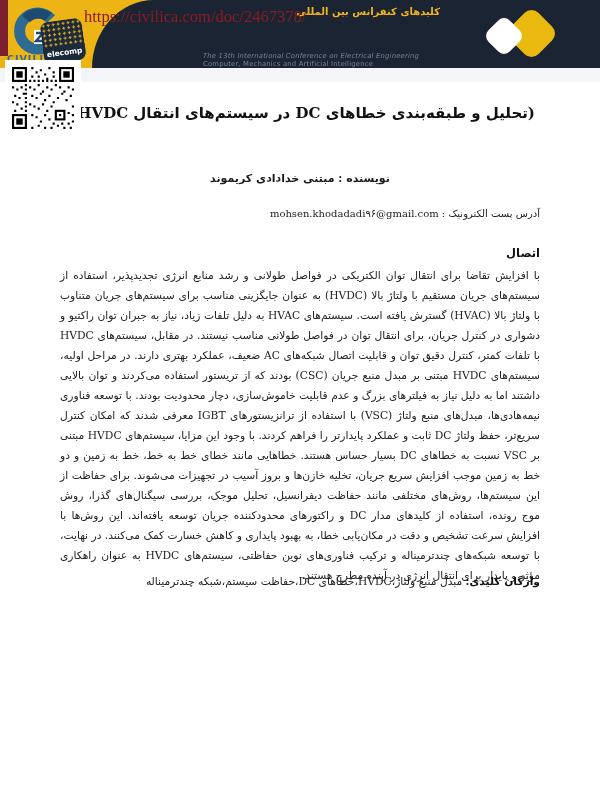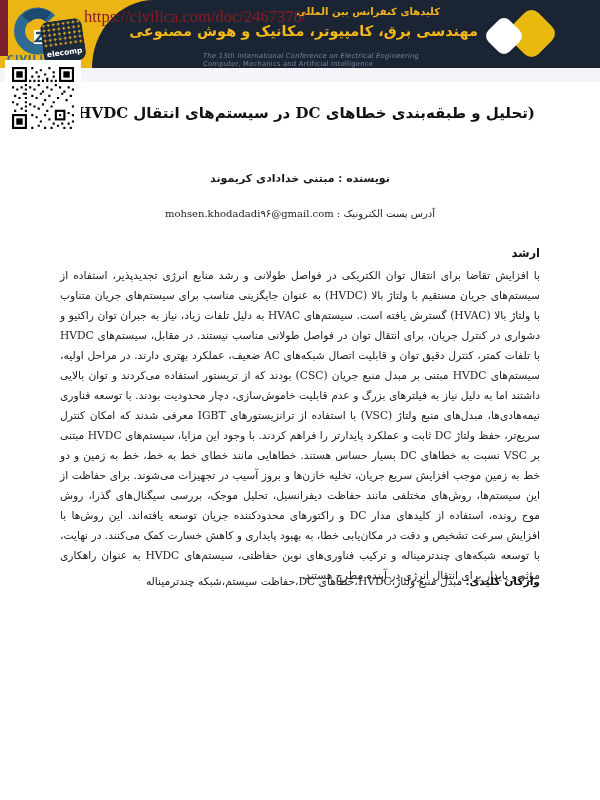--- a/index.html
+++ b/index.html
@@ -48,21 +48,21 @@
   .qr-box svg { position: absolute; left: 7px; top: 7px; }
   
   .fa { font-family: "DejaVu Serif", "DejaVu Sans", sans-serif; direction: rtl; }
   .doc-title { position: absolute; left: 30px; top: 104px; width: 540px;
       text-align: center; font-size: 15px; font-weight: bold; color: #111111; }
   .author-line { position: absolute; left: 60px; top: 172px; width: 480px;
       text-align: center; font-size: 11px; font-weight: bold; color: #1a1a1a; }
   .affil-line { position: absolute; left: 40px; top: 193px; width: 520px;
       text-align: center; font-size: 9.2px; color: #333333; }
   .email-line { position: absolute; left: 60px; top: 208px; width: 480px;
-      text-align: center; font-size: 10px; color: #222222; }
+      text-align: right; font-size: 10px; color: #222222; }
   .abstract-heading { position: absolute; left: 60px; top: 246px; width: 480px;
       text-align: right; font-size: 11.5px; font-weight: bold; color: #111111; }
   .abstract-text { position: absolute; left: 60px; top: 266px; width: 480px;
       font-size: 10.7px; line-height: 20px; color: #222222;
       text-align: justify; text-align-last: right; }
   .keywords-line { position: absolute; left: 60px; top: 575px; width: 480px;
       text-align: right; font-size: 10.7px; color: #222222; }
   .keywords-line b { font-weight: bold; color: #111111; }
 </style>
 </head>
@@ -80,21 +80,20 @@
       <rect x="24" y="24" width="12" height="14" fill="#ffffff"></rect>
       <path d="M26 27h7l-7 8h7" stroke="#1d4a70" stroke-width="2.4" fill="none"></path>
     </svg>
     <div class="civ-word">CIVILICA</div>
 
     <div class="elecomp">
       <span>elecomp</span>
     </div>
 
     <div class="conf-small">کلیدهای کنفرانس بین المللی</div>
-    <div class="conf-main">مهندسی برق، کامپیوتر، مکانیک و هوش مصنوعی</div>
     <div class="conf-en conf-en1">The 13th International Conference on Electrical Engineering</div>
     <div class="conf-en conf-en2">Computer, Mechanics and Artificial Intelligence</div>
 
     <div class="diamond diamond-yellow"></div>
     <div class="diamond diamond-white"></div>
   </div>
   <div class="banner-strip"></div>
 
   <div class="url-mark">https://civilica.com/doc/2467378/</div>
 
@@ -122,18 +121,18 @@
       M9 22h1v1H9z M11 23h1v1h-1z M13 25h1v1h-1z M15 22h1v1h-1z M17 24h1v1h-1z M19 26h1v1h-1z M21 27h1v1h-1z M23 26h1v1h-1z M26 26h1v1h-1z M28 22h1v1h-1z M28 25h1v1h-1z
       M9 28h1v1H9z M12 27h1v1h-1z M15 28h1v1h-1z M18 28h1v1h-1z M24 28h1v1h-1z M27 28h1v1h-1z"></path>
     </svg>
   </div>
 
   <div class="doc-title fa">(تحلیل و طبقه‌بندی خطاهای DC در سیستم‌های انتقال HVDC )</div>
 
   <div class="author-line fa">نویسنده : مبتنی خدادادی کریموند</div>
   <div class="email-line fa">آدرس پست الکترونیک : mohsen.khodadadi۹۶@gmail.com</div>
 
-  <div class="abstract-heading fa">ارشد</div>
+  <div class="abstract-heading fa">اتصال</div>
   <div class="abstract-text fa">با افزایش تقاضا برای انتقال توان الکتریکی در فواصل طولانی و رشد منابع انرژی تجدیدپذیر، استفاده از سیستم‌های جریان مستقیم با ولتاژ بالا (HVDC) به عنوان جایگزینی مناسب برای سیستم‌های جریان متناوب با ولتاژ بالا (HVAC) گسترش یافته است. سیستم‌های HVAC به دلیل تلفات زیاد، نیاز به جبران توان راکتیو و دشواری در کنترل جریان، برای انتقال توان در فواصل طولانی مناسب نیستند. در مقابل، سیستم‌های HVDC با تلفات کمتر، کنترل دقیق توان و قابلیت اتصال شبکه‌های AC ضعیف، عملکرد بهتری دارند. در مراحل اولیه، سیستم‌های HVDC مبتنی بر مبدل منبع جریان (CSC) بودند که از تریستور استفاده می‌کردند و توان بالایی داشتند اما به دلیل نیاز به فیلترهای بزرگ و عدم قابلیت خاموش‌سازی، دچار محدودیت بودند. با توسعه فناوری نیمه‌هادی‌ها، مبدل‌های منبع ولتاژ (VSC) با استفاده از ترانزیستورهای IGBT معرفی شدند که امکان کنترل سریع‌تر، حفظ ولتاژ DC ثابت و عملکرد پایدارتر را فراهم کردند. با وجود این مزایا، سیستم‌های HVDC مبتنی بر VSC نسبت به خطاهای DC بسیار حساس هستند. خطاهایی مانند خطای خط به خط، خط به زمین و دو خط به زمین موجب افزایش سریع جریان، تخلیه خازن‌ها و بروز آسیب در تجهیزات می‌شوند. برای حفاظت از این سیستم‌ها، روش‌های مختلفی مانند حفاظت دیفرانسیل، تحلیل موجک، بررسی سیگنال‌های گذرا، روش موج رونده، استفاده از کلیدهای مدار DC و راکتورهای محدودکننده جریان توسعه یافته‌اند. این روش‌ها با افزایش سرعت تشخیص و دقت در مکان‌یابی خطا، به بهبود پایداری و کاهش خسارت کمک می‌کنند. در نهایت، با توسعه شبکه‌های چندترمیناله و ترکیب فناوری‌های نوین حفاظتی، سیستم‌های HVDC به عنوان راهکاری مؤثر و پایدار برای انتقال انرژی در آینده مطرح هستند.</div>
 
   <div class="keywords-line fa"><b>واژگان کلیدی:</b><span> مبدل منبع ولتاژ،HVDC،خطاهای DC،حفاظت سیستم،شبکه چندترمیناله</span></div>
 
 </div>
 
 </body></html>

